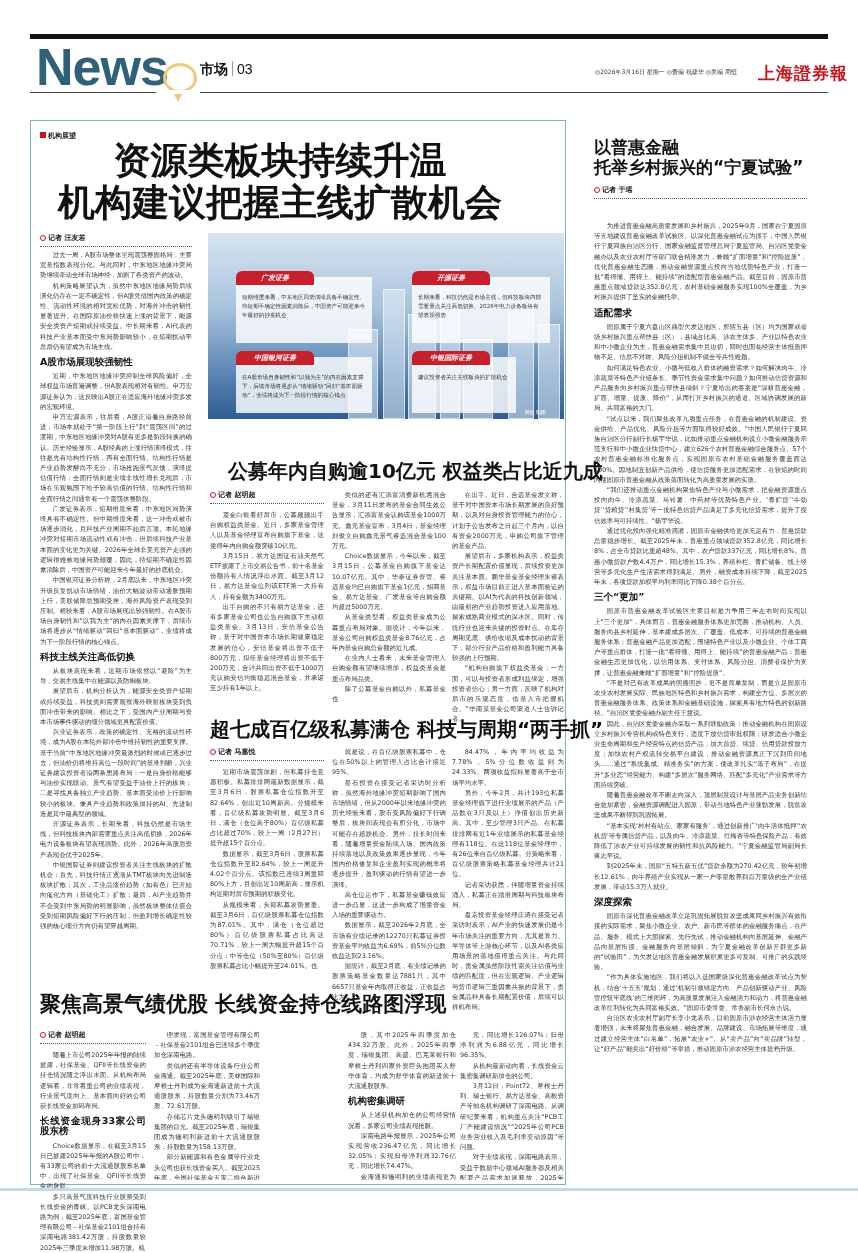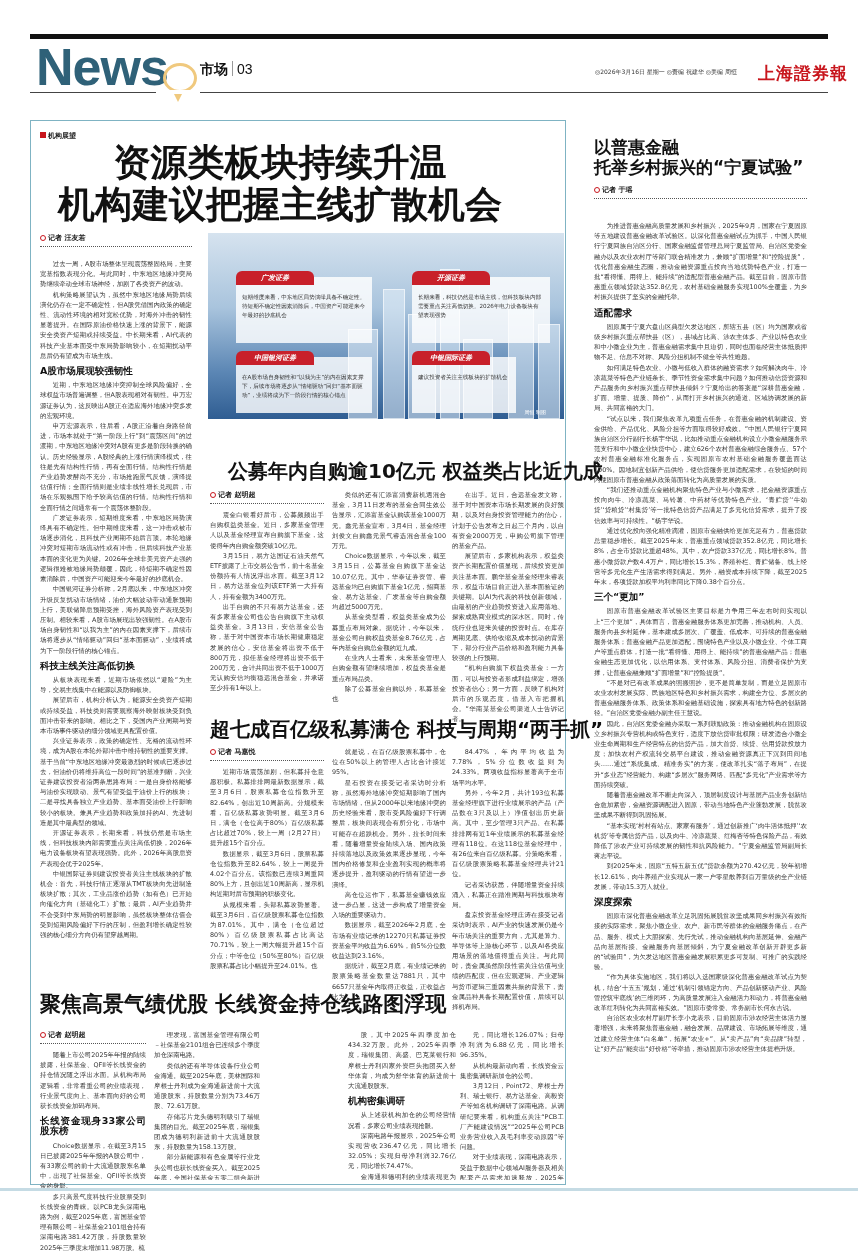--- a/index.html
+++ b/index.html
@@ -14,21 +14,21 @@
 .section .sep{display:inline-block;width:1px;height:15px;background:#999;margin:0 4px;vertical-align:-2px}
 .section .pg{font-family:"Liberation Sans",sans-serif;font-weight:normal}
 .rule{left:30px;top:92px;width:798px;height:1px;background:#444}
 .rule-gap{left:156px;top:90px;width:44px;height:4px;background:#fff}
 .dateline{left:595px;top:68px;font-size:6px;color:#333;letter-spacing:0}
 .brand{left:758px;top:62px;font-family:Liberation Serif, serif;font-size:17px;color:#c8161d;font-weight:bold;letter-spacing:1px}
 
 .frame{left:30px;top:120px;width:536px;height:1065px;border:1px solid #7fb3c3}
 .col-label{font-size:7px;font-weight:bold;color:#222}
 .col-label .sq{display:inline-block;width:6px;height:6px;background:#c8161d;margin-right:2px;vertical-align:0}
-.h1{left:0;width:560px;text-align:center;font-family:Liberation Serif, serif;font-weight:bold;font-size:37px;line-height:46px;color:#111}
+.h1{left:0;width:560px;text-align:center;font-family:Liberation Mono, monospace;font-weight:bold;font-size:37px;line-height:46px;color:#111}
 .byline{font-size:7px;font-weight:bold;color:#222;border-bottom:1px dotted #555;padding-bottom:3px}
 .byline .o{display:inline-block;width:6px;height:6px;border:1.5px solid #c8161d;border-radius:50%;margin-right:2px;vertical-align:-1px}
 .txt{font-size:6.4px;line-height:10.2px;color:#333;text-align:justify;text-indent:2em}
 .txt p{margin:0}
 .sub{font-size:9.5px;font-weight:bold;color:#111;margin:5px 0 4px;text-indent:0}
 .h2{font-weight:bold;font-size:20px;color:#111;white-space:nowrap}
 
 .infog{left:208px;top:233px;width:356px;height:186px;background:linear-gradient(180deg,#d6e3ef 0%,#a9c4dd 40%,#5b86b4 75%,#2f5d92 100%);overflow:hidden}
 .city{position:absolute;bottom:0;background:rgba(230,240,250,.55);border:1px solid rgba(255,255,255,.6)}
 .card{position:absolute;background:rgba(255,255,255,.82);padding:16px 6px 20px 6px;font-size:5.6px;line-height:9px;color:#333}
@@ -55,21 +55,21 @@
 <div class="abs brand">上海證券報</div>
 
 <div class="abs frame"></div>
 
 <div class="abs col-label" style="left:40px;top:131px"><span class="sq"></span><span>机构展望</span></div>
 <div class="abs h1" style="top:140px">资源类板块持续升温</div>
 <div class="abs h1" style="top:182px">机构建议把握主线扩散机会</div>
 
 <div class="abs" style="left:40px;top:233px;width:152px">
   <div class="byline"><span class="o"></span><span>记者 汪友若</span></div>
-  <div class="txt" style="margin-top:12px">
+  <div class="txt" style="margin-top:3px">
     <p>过去一周，A股市场整体呈现震荡整固格局，主要宽基指数表现分化。与此同时，中东地区地缘冲突局势继续牵动全球市场神经，加剧了各类资产的波动。</p>
     <p>机构策略展望认为，虽然中东地区地缘局势后续演化仍存在一定不确定性，但A股凭借国内政策的确定性、流动性环境的相对宽松优势，对海外冲击的韧性显著提升。在国际原油价格快速上涨的背景下，能源安全类资产短期或持续受益。中长期来看，AI代表的科技产业基本面受中东局势影响较小，在短期扰动平息后仍有望成为市场主线。</p>
     <div class="sub">A股市场展现较强韧性</div>
     <p>近期，中东地区地缘冲突抑制全球风险偏好，全球权益市场普遍调整，但A股表现相对有韧性。申万宏源证券认为，这反映出A股正在适应海外地缘冲突多发的宏观环境。</p>
     <p>申万宏源表示，往后看，A股正沿着自身路径前进，市场本就处于“第一阶段上行”到“震荡区间”的过渡期，中东地区地缘冲突对A股有更多是阶段转换的确认。历史经验显示，A股经典的上涨行情演绎模式，往往是先有结构性行情，再有全面行情。结构性行情是产业趋势发酵尚不充分，市场抢跑景气反馈，演绎提估值行情；全面行情则是业绩非线性增长兑现后，市场在乐观氛围下给予较高估值的行情。结构性行情和全面行情之间通常有一个震荡休整阶段。</p>
     <p>广发证券表示，短期维度来看，中东地区局势演绎具有不确定性。但中期维度来看，这一冲击或被市场逐步消化，且科技产业周期不始后言顶。本轮地缘冲突对短期市场流动性或有冲击，但后续科技产业基本面的变化更为关键。2026年全球非美元资产走强的逻辑很难被地缘局势颠覆，因此，待短期不确定性因素消除后，中国资产可能迎来今年最好的抄底机会。</p>
     <p>中国银河证券分析称，2月底以来，中东地区冲突升级反复扰动市场情绪，油价大幅波动带动通胀预期上行，美联储降息预期受挫，海外风险资产表现受到压制。相较来看，A股市场展现出较强韧性。在A股市场自身韧性和“以我为主”的内在因素支撑下，后续市场将逐步从“情绪驱动”回归“基本面驱动”，业绩将成为下一阶段行情的核心锚点。</p>
     <div class="sub">科技主线关注高低切换</div>
     <p>从板块表现来看，近期市场依然以“避险”为主导，交易主线集中在能源以及防御板块。</p>
     <p>展望后市，机构分析认为，能源安全类资产短期或持续受益，科技类则需要观察海外映射板块受到负面冲击带来的影响。相比之下，受国内产业周期与资本市场事件驱动的细分领域更具配置价值。</p>

